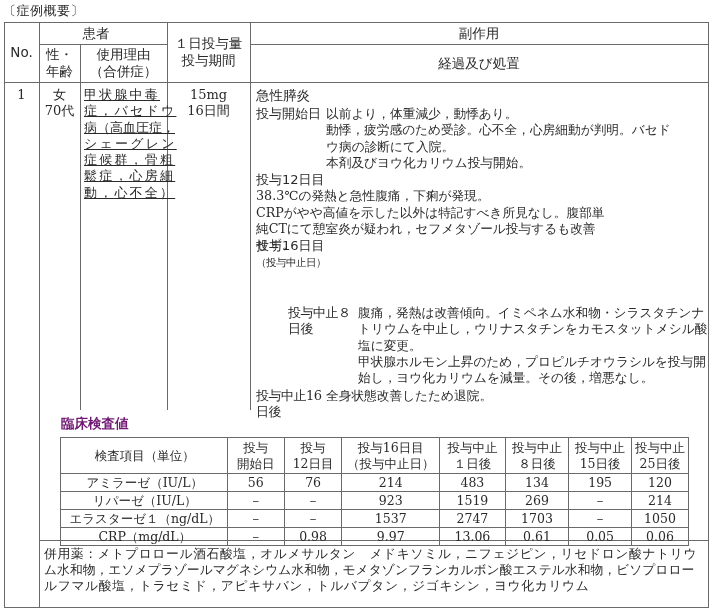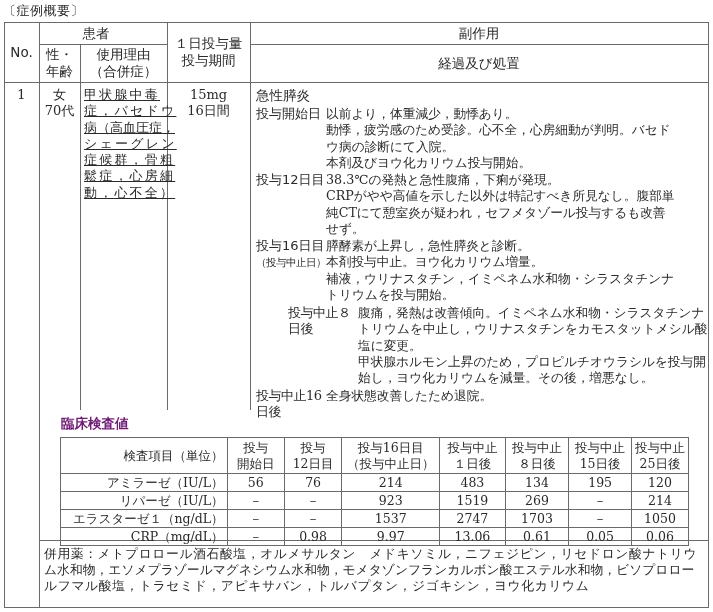--- a/index.html
+++ b/index.html
@@ -18,21 +18,21 @@
   .body-txt { font-size:13px; line-height:16.3px; }
   .small-label { font-size:10.5px; letter-spacing:-0.5px; }
   .narrative-row { position:absolute; left:0; display:flex; }
   .narr-label { width:70px; flex:none; font-size:13px; line-height:16.3px; }
   .narr-text { width:380px; font-size:12.7px; line-height:16.3px; }
   .narr-text div { white-space:nowrap; }
   .reason div { white-space:nowrap; letter-spacing:2.2px;text-decoration:underline; }
   table.lab { border-collapse:collapse; position:absolute; left:60px; top:437px; width:629px; font-size:12.5px; }
   table.lab td { border:1px solid #6a6a6a; padding:0 3px; height:17px; line-height:16px; text-align:center; white-space:nowrap; }
   table.lab tr.head td { height:35px; line-height:16px; }
-  table.lab td.item { text-align:right; padding-left:5px; }
+  table.lab td.item { text-align:center; padding-left:5px; }
   .conc { font-size:12.8px; line-height:16.2px; letter-spacing:0.6px; }
   .conc div { white-space:nowrap; }
 </style>
 </head>
 <body>
 
 <div class="abs section-title sans">〔症例概要〕</div>
 
 <div>
 
@@ -94,39 +94,33 @@
 <div class="abs" style="left:256px; top:106px; width:450px; height:300px;">
   <div class="narrative-row" style="top:0px;">
     <div class="narr-label sans">投与開始日</div>
     <div class="narr-text">
       <div>以前より，体重減少，動悸あり。</div>
       <div>動悸，疲労感のため受診。心不全，心房細動が判明。バセド</div>
       <div>ウ病の診断にて入院。</div>
       <div>本剤及びヨウ化カリウム投与開始。</div>
     </div>
   </div>
-  <div class="narrative-row" style="top:66px;">
+  <div class="narrative-row" style="top:66px;flex-direction:column;">
     <div class="narr-label sans">投与12日目</div>
     <div class="narr-text">
       <div>38.3℃の発熱と急性腹痛，下痢が発現。</div>
       <div>CRPがやや高値を示した以外は特記すべき所見なし。腹部単</div>
       <div>純CTにて憩室炎が疑われ，セフメタゾール投与するも改善</div>
       <div>せず。</div>
     </div>
   </div>
   <div class="narrative-row" style="top:132px;">
     <div class="narr-label sans">
       <div>投与16日目</div>
       <div class="small-label">（投与中止日）</div>
-    </div>
-    <div class="narr-text">
-      <div>膵酵素が上昇し，急性膵炎と診断。</div>
-      <div>本剤投与中止。ヨウ化カリウム増量。</div>
-      <div>補液，ウリナスタチン，イミペネム水和物・シラスタチンナ</div>
-      <div>トリウムを投与開始。</div>
     </div>
   </div>
   <div class="narrative-row" style="top:199px;">
     <div class="narr-label small-label" style="line-height:16.3px;margin-left:32px;">投与中止８日後</div>
     <div class="narr-text">
       <div>腹痛，発熱は改善傾向。イミペネム水和物・シラスタチンナ</div>
       <div>トリウムを中止し，ウリナスタチンをカモスタットメシル酸</div>
       <div>塩に変更。</div>
       <div>甲状腺ホルモン上昇のため，プロピルチオウラシルを投与開</div>
       <div>始し，ヨウ化カリウムを減量。その後，増悪なし。</div>

